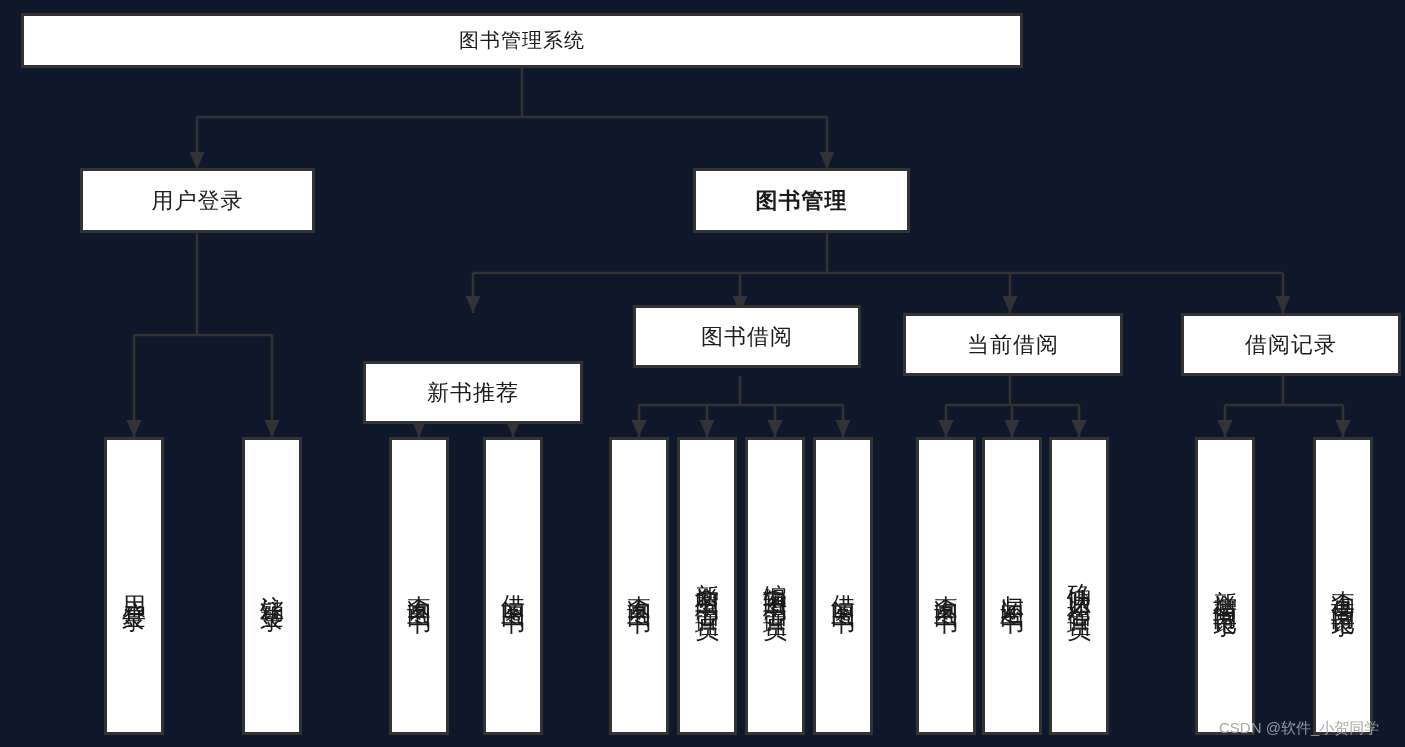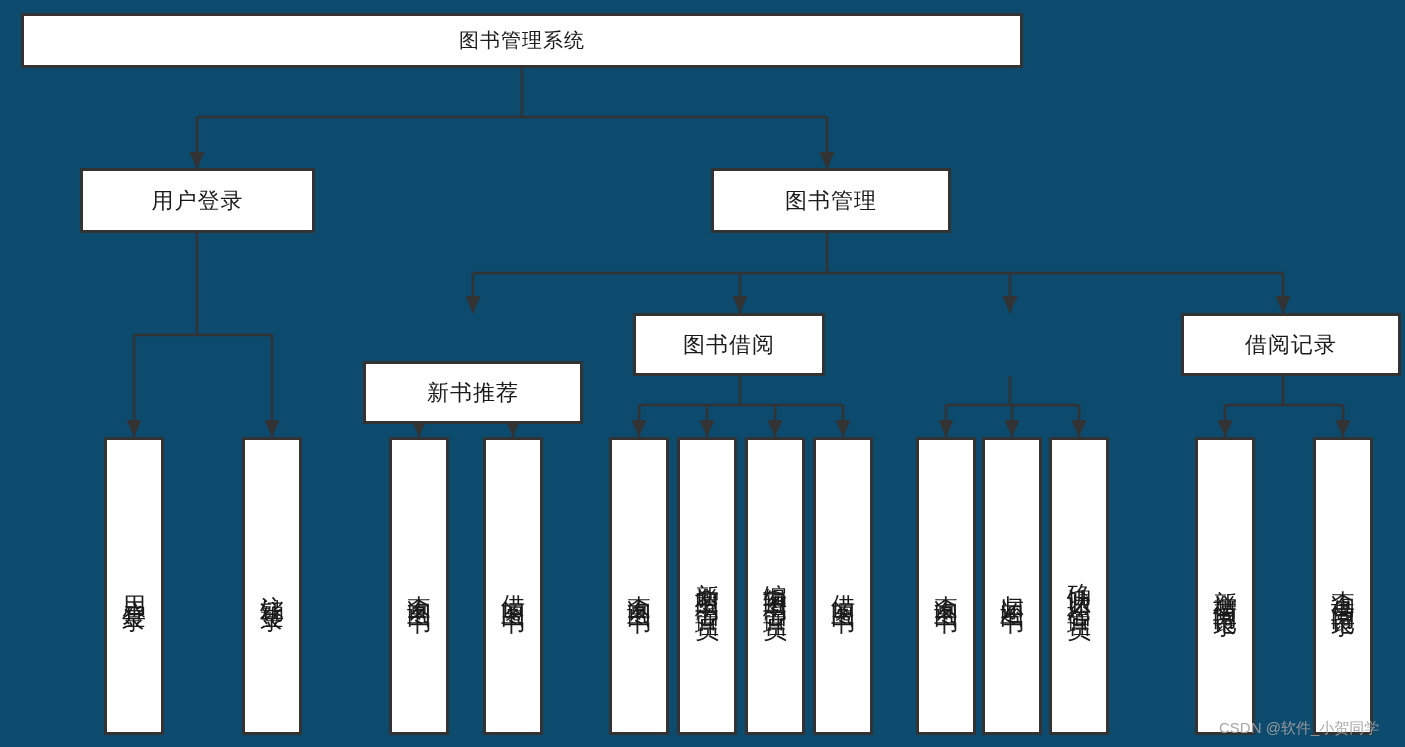--- a/index.html
+++ b/index.html
@@ -1,36 +1,36 @@
 <!DOCTYPE html>
 <html><head>
 <meta charset="utf-8">
 <style>
   html,body{margin:0;padding:0;background:#ffffff;}
   .canvas{
-    position:relative;width:1405px;height:747px;background:#0c4a6e;overflow:hidden;
+    position:relative;width:1405px;height:747px;background:#0f172a;overflow:hidden;
     font-family:"Liberation Sans","DejaVu Sans",sans-serif;color:#1a1a1a;
   }
   .connectors{position:absolute;left:0;top:0;z-index:1;}
   .box{
     position:absolute;box-sizing:border-box;background:#ffffff;border:3px solid #333333;
     display:flex;align-items:center;justify-content:center;z-index:2;
   }
   .h-box{font-size:22px;letter-spacing:1px;}
   .root-box{font-size:20px;letter-spacing:1px;}
   .v-box{
     writing-mode:vertical-lr;text-orientation:mixed;
     font-size:24px;letter-spacing:5px;line-height:1;
   }
   
   .n-root{left:21px;top:13px;width:1002px;height:55px;}
   .n-userlogin{left:80px;top:168px;width:235px;height:65px;}
-  .n-bookmgmt{left:711px;top:168px;width:240px;height:65px;}
+  .n-bookmgmt{left:693px;top:168px;width:217px;height:65px;font-weight:bold;}
   .n-newbook{left:363px;top:313px;width:220px;height:63px;margin-top:48px;}
-  .n-bookborrow{left:633px;top:313px;width:192px;height:63px;text-align:right;}
+  .n-bookborrow{left:633px;top:305px;width:228px;height:63px;text-align:right;}
   .n-currentborrow{left:903px;top:313px;width:220px;height:63px;}
   .n-records{left:1173px;top:313px;width:220px;height:63px;margin-left:8px;}
   .leaf{top:437px;width:60px;height:298px;}
   .l1{left:104px;}  .l2{left:242px;}
   .l3{left:389px;}  .l4{left:483px;}
   .l5{left:609px;}  .l6{left:677px;}  .l7{left:745px;}  .l8{left:813px;}
   .l9{left:916px;}  .l10{left:982px;} .l11{left:1049px;}
   .l12{left:1195px;}.l13{left:1313px;}
   .watermark{
     position:absolute;left:1219px;top:719px;z-index:3;
@@ -92,20 +92,21 @@
     </g>
   </svg>
 
   <div class="box root-box n-root">图书管理系统</div>
 
   <div class="box h-box n-userlogin">用户登录</div>
   <div class="box h-box n-bookmgmt">图书管理</div>
 
   <div class="box h-box n-newbook">新书推荐</div>
   <div class="box h-box n-bookborrow">图书借阅</div>
+  <div class="box h-box n-currentborrow">当前借阅</div>
   <div class="box h-box n-records">借阅记录</div>
 
   <div class="box v-box leaf l1">用户登录</div>
   <div class="box v-box leaf l2">注销登录</div>
 
   <div class="box v-box leaf l3">查询图书</div>
   <div class="box v-box leaf l4">借阅图书</div>
 
   <div class="box v-box leaf l5">查询图书</div>
   <div class="box v-box leaf l6">新增图书（管理员）</div>

